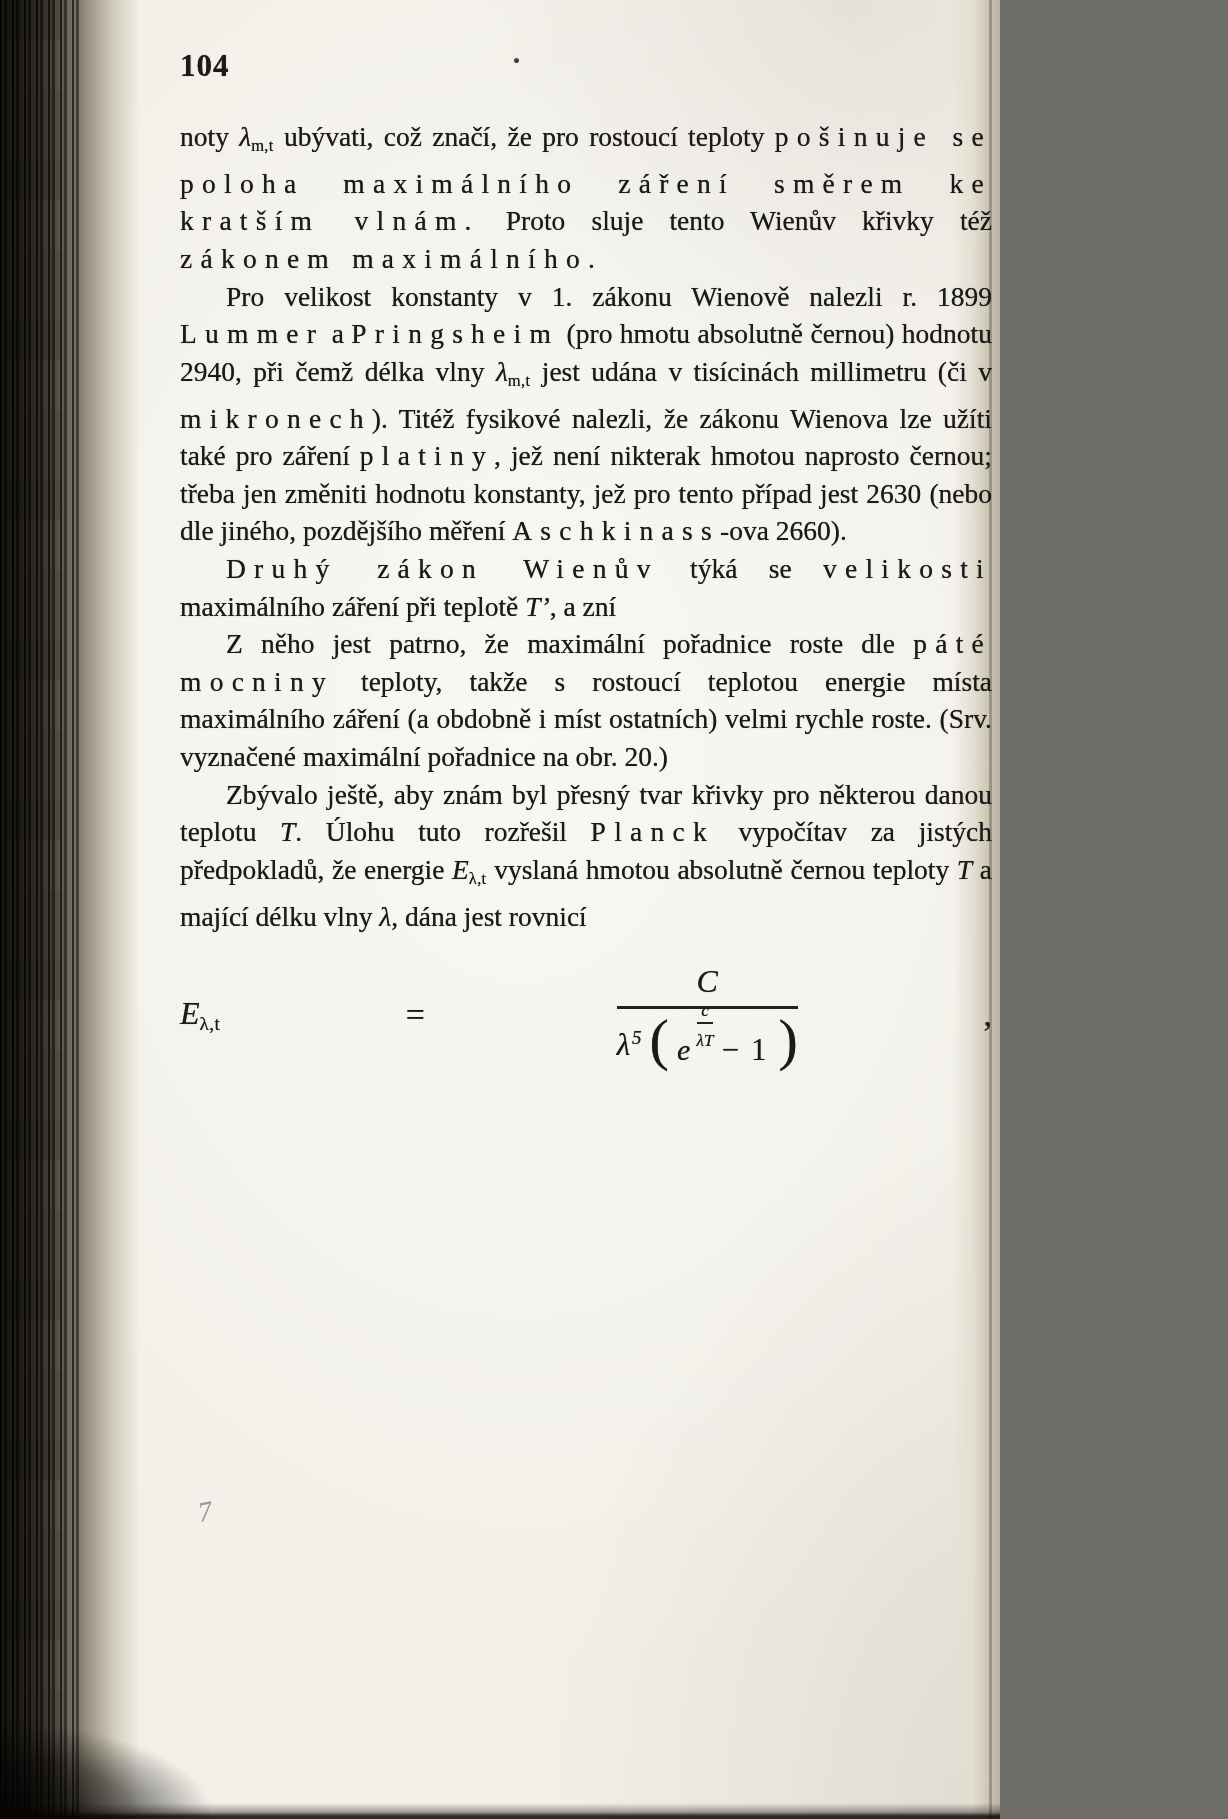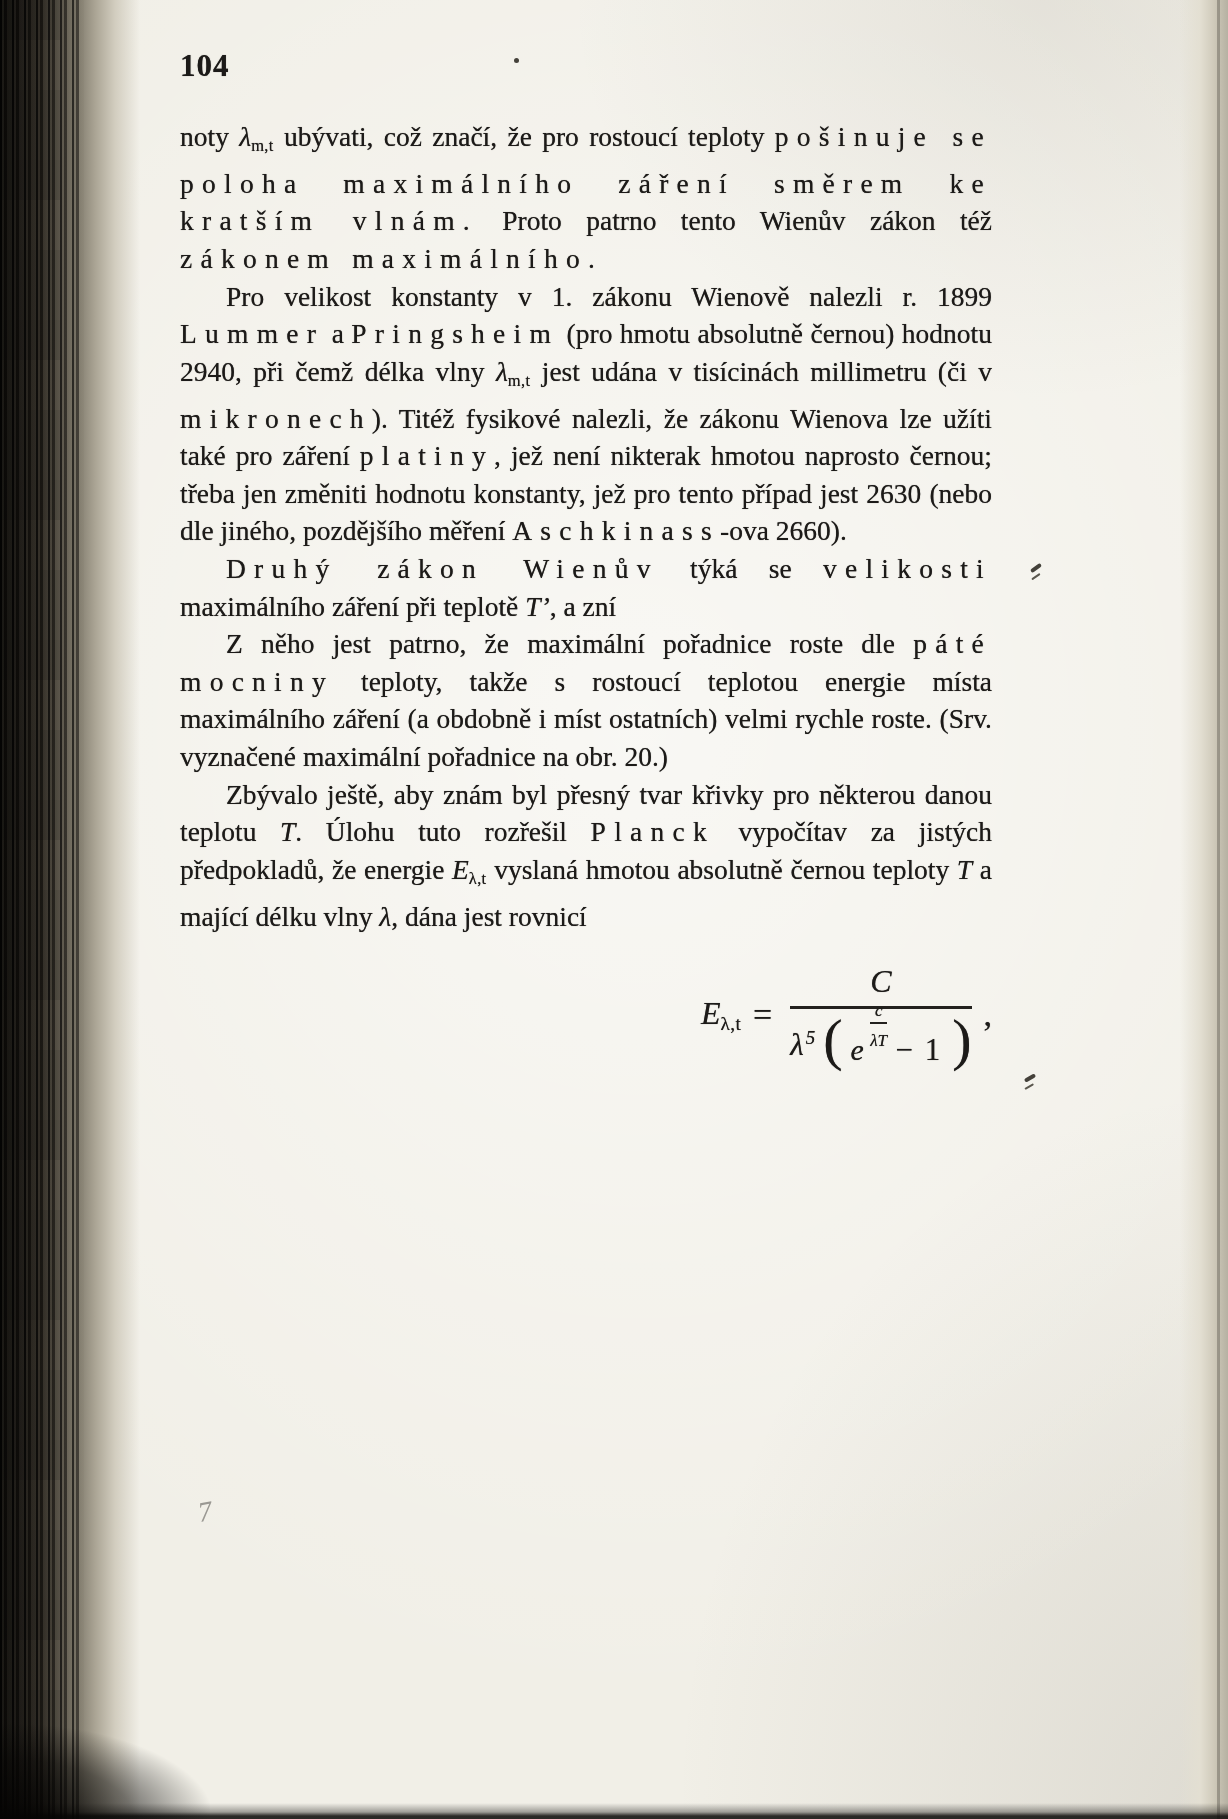--- a/index.html
+++ b/index.html
@@ -1,18 +1,18 @@
 <!DOCTYPE html>
 <html><head>
 <meta charset="utf-8">
 <style>
   * { margin:0; padding:0; box-sizing:border-box; }
   html, body { background:#6e6c66; }
   .scan {
-    position:relative; width:1228px; height:1819px; overflow:hidden;
+    position:relative; width:1000px; height:1819px; overflow:hidden;
     background:
       radial-gradient(ellipse 120% 90% at 52% 40%, rgba(255,255,255,0.55) 0%, rgba(255,255,255,0) 60%),
       radial-gradient(ellipse 90% 80% at 100% 100%, rgba(120,113,98,0.16) 0%, rgba(120,113,98,0) 50%),
       radial-gradient(ellipse 70% 40% at 85% 0%, rgba(120,113,98,0.12) 0%, rgba(120,113,98,0) 55%),
       #f1efe7;
     font-family:"Liberation Serif","DejaVu Serif",serif;
     color:#1c1a18;
   }
   
   .edge-left { position:absolute; left:0; top:0; bottom:0; width:140px; pointer-events:none;
@@ -45,21 +45,21 @@
           text-shadow:0 0 0.7px rgba(28,26,24,0.8); }
   .para.indent { text-indent:46px; }
   .seg-sp { letter-spacing:0.30em; }
   .it { font-style:italic; }
   .sb { font-size:0.6em; vertical-align:-0.32em; letter-spacing:0.02em; }
   .sup { font-size:0.6em; font-style:italic; vertical-align:0.5em; letter-spacing:0.02em; }
   
   .formula { text-align:center; font-size:31px; margin:20px 0 26px; letter-spacing:0.08em;
              text-shadow:0 0 0.7px rgba(28,26,24,0.8); }
   
-  .planck { display:flex; justify-content:flex-end; align-items:center; margin:28px 0 32px;
+  .planck { display:flex; justify-content:space-between; align-items:center; margin:28px 0 32px;
             font-size:31px; text-shadow:0 0 0.7px rgba(28,26,24,0.8); }
   .pf-lhs { margin-right:12px; font-size:32px; }
   .pf-eq  { margin-right:20px; font-size:34px; letter-spacing:-2px; }
   .pf-frac { display:inline-flex; flex-direction:column; align-items:center; }
   .pf-num { font-style:italic; font-size:32px; padding-bottom:6px; }
   .pf-den { border-top:3px solid #23211e; padding-top:8px; display:flex; align-items:center; }
   .pf-dl  { font-style:italic; position:relative; top:3px; }
   .pf-lexp { font-size:19px; font-style:italic; position:relative; top:-4px; margin:0 8px 0 2px; }
   .pf-paren { font-size:58px; line-height:0.85; position:relative; top:-3px; font-weight:400; }
   .pf-e   { font-style:italic; font-size:30px; margin-left:8px; position:relative; top:8px; }
@@ -83,21 +83,21 @@
 
   <div class="edge-left"></div>
   <div class="edge-right"></div>
   <div class="edge-bottom"></div>
   <div class="corner-bl"></div>
 
   <div class="content">
 
     <div class="page-number">104</div>
 
-    <p class="para"><span>noty </span><span class="it">λ</span><span class="sb">m,t</span><span> ubývati, což značí, že pro rostoucí teploty </span><span class="seg-sp">pošinuje se poloha maximálního záření směrem ke kratším vlnám.</span><span> Proto patrno tento Wienův zákon též </span><span class="seg-sp">zákonem maximálního.</span></p>
+    <p class="para"><span>noty </span><span class="it">λ</span><span class="sb">m,t</span><span> ubývati, což značí, že pro rostoucí teploty </span><span class="seg-sp">pošinuje se poloha maximálního záření směrem ke kratším vlnám.</span><span> Proto sluje tento Wienův křivky též </span><span class="seg-sp">zákonem maximálního.</span></p>
     <p class="para indent"><span>Pro velikost konstanty v 1. zákonu Wienově nalezli r. 1899 </span><span class="seg-sp">Lummer</span><span> a </span><span class="seg-sp">Pringsheim</span><span> (pro hmotu absolutně černou) hodnotu 2940, při čemž délka vlny </span><span class="it">λ</span><span class="sb">m,t</span><span> jest udána v tisícinách millimetru (či v </span><span class="seg-sp">mikronech</span><span>). Titéž fysikové nalezli, že zákonu Wienova lze užíti také pro záření </span><span class="seg-sp">platiny</span><span>, jež není nikterak hmotou naprosto černou; třeba jen změniti hodnotu konstanty, jež pro tento případ jest 2630 (nebo dle jiného, pozdějšího měření </span><span class="seg-sp">Aschkinass</span><span>-ova 2660).</span></p>
     <p class="para indent"><span class="seg-sp">Druhý zákon Wienův</span><span> týká se </span><span class="seg-sp">velikosti</span><span> maximálního záření při teplotě </span><span class="it">T’</span><span>, a zní</span></p>
 
 
     <p class="para indent"><span>Z něho jest patrno, že maximální pořadnice roste dle </span><span class="seg-sp">páté mocniny</span><span> teploty, takže s rostoucí teplotou energie místa maximálního záření (a obdobně i míst ostatních) velmi rychle roste. (Srv. vyznačené maximální pořadnice na obr. 20.)</span></p>
     <p class="para indent"><span>Zbývalo ještě, aby znám byl přesný tvar křivky pro některou danou teplotu </span><span class="it">T</span><span>. Úlohu tuto rozřešil </span><span class="seg-sp">Planck</span><span> vypočítav za jistých předpokladů, že energie </span><span class="it">E</span><span class="sb">λ,t</span><span> vyslaná hmotou absolutně černou teploty </span><span class="it">T</span><span> a mající délku vlny </span><span class="it">λ</span><span>, dána jest rovnicí</span></p>
 
     <div class="planck">
       <span class="pf-lhs"><span class="it">E</span><span class="sb">λ,t</span></span>
       <span class="pf-eq">=</span>

